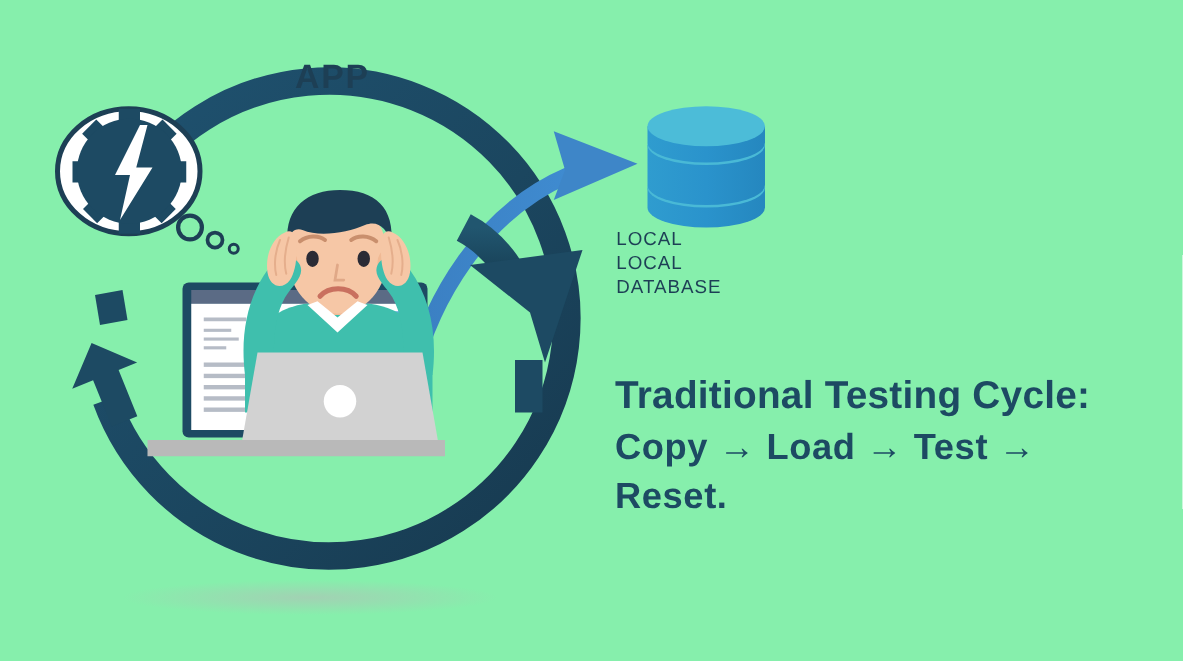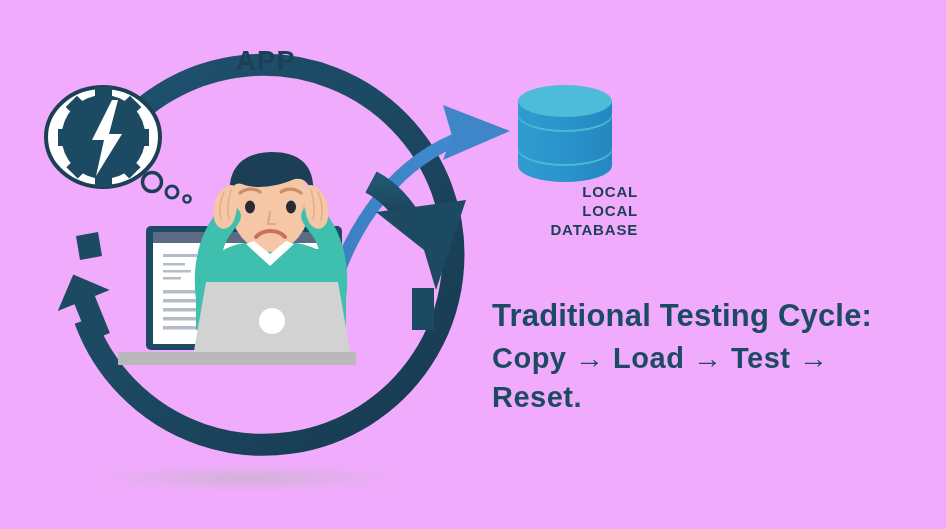--- a/index.html
+++ b/index.html
@@ -7,21 +7,21 @@
     padding: 0;
     background: #ffffff;
   }
   body {
     font-family: "Liberation Sans", sans-serif;
   }
   #scene {
     position: relative;
     width: 946px;
     height: 529px;
-    background: #f0abfc;
+    background: #86efac;
     overflow: hidden;
   }
   .abs { position: absolute; }
 
   
   #app-label {
     left: 196px;
     top: 46px;
     width: 140px;
     text-align: center;
@@ -29,23 +29,23 @@
     font-weight: bold;
     letter-spacing: 1.5px;
     color: #1d3f55;
   }
 
   
   #db-label {
     left: 493px;
     top: 182px;
     width: 145px;
-    text-align: right;
+    text-align: left;
     font-size: 15px;
-    font-weight: bold;
+    font-weight: normal;
     letter-spacing: 0.8px;
     line-height: 19px;
     color: #1d3f55;
   }
   #db-label div { white-space: nowrap; }
 
   
   #headline {
     left: 492px;
     top: 296px;

